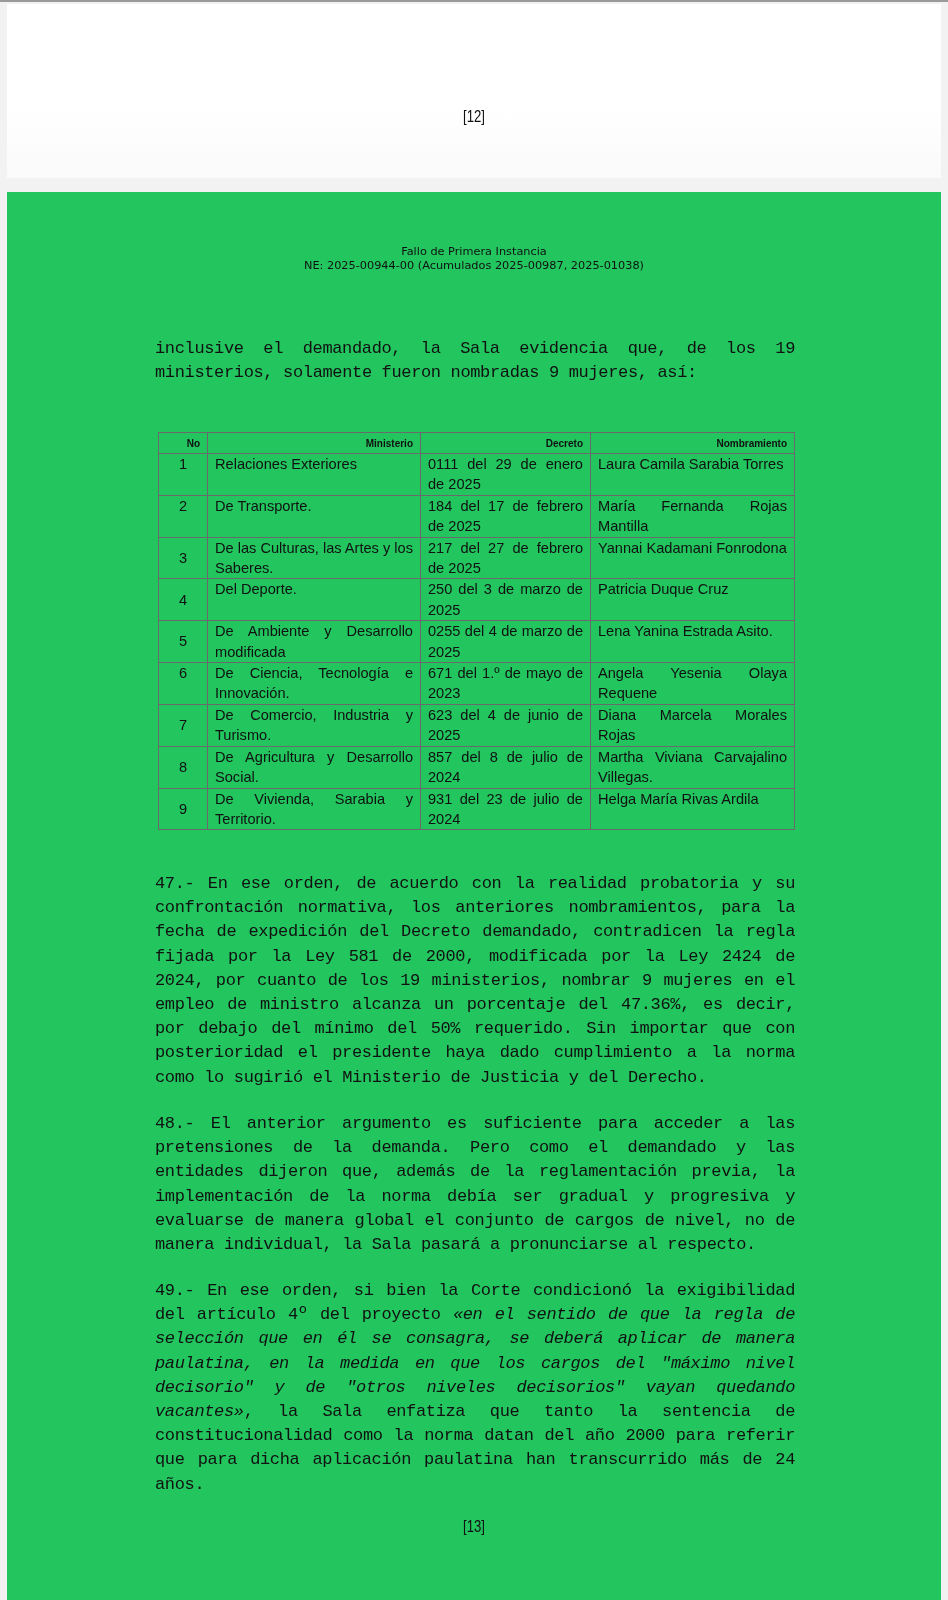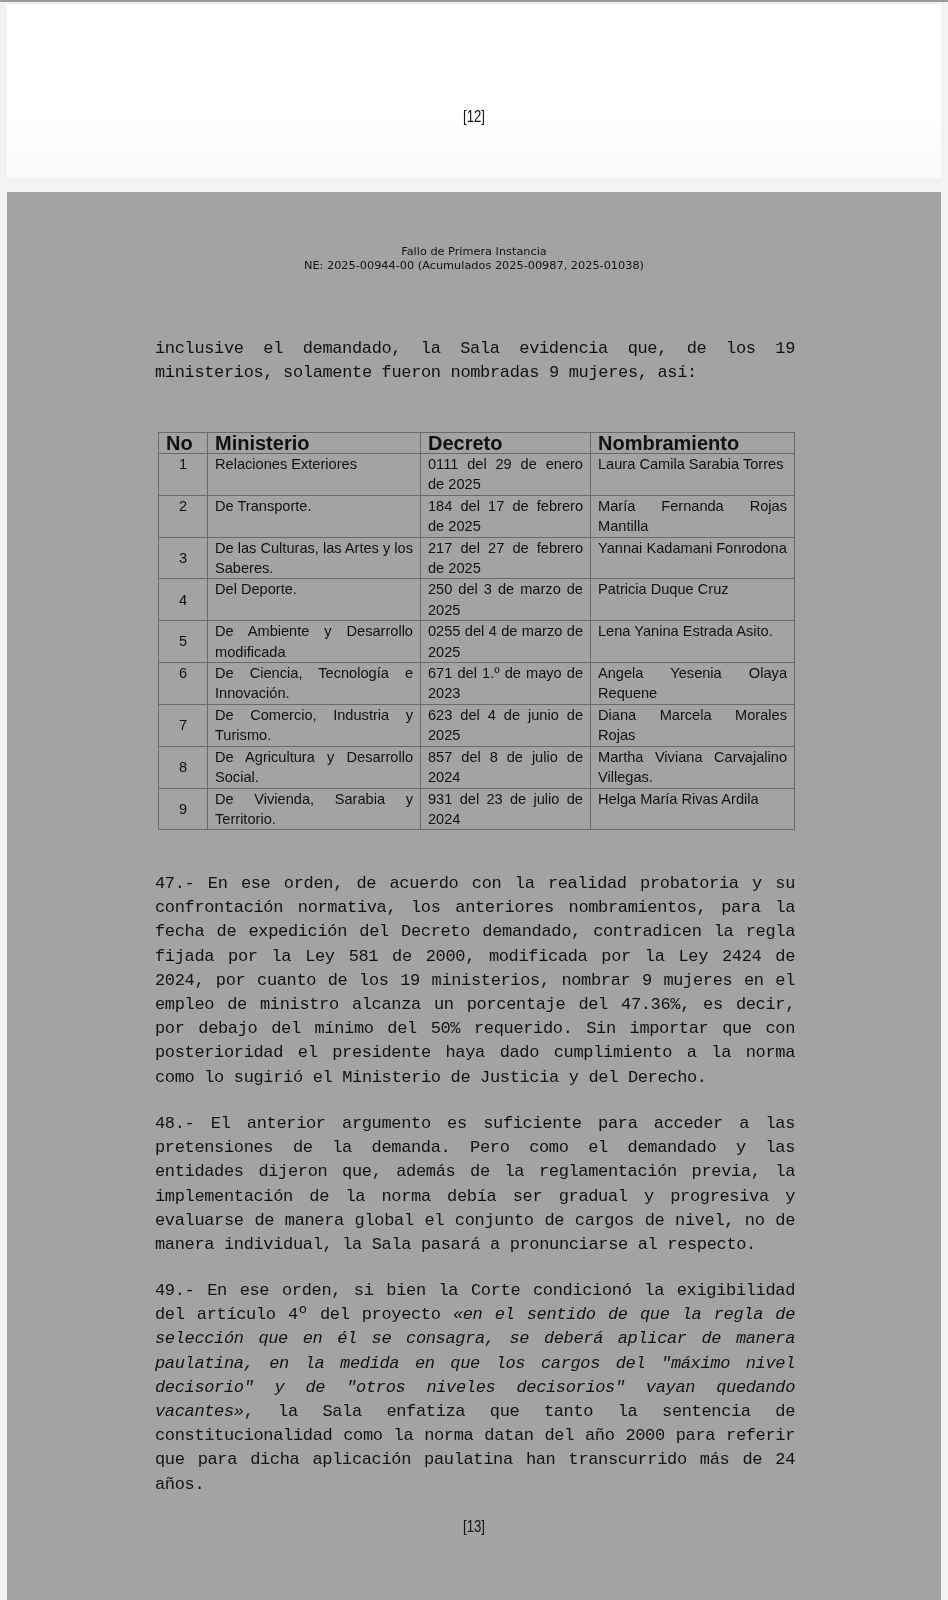--- a/index.html
+++ b/index.html
@@ -5,21 +5,21 @@
   html, body { margin: 0; padding: 0; }
   body {
     width: 948px; height: 1600px; overflow: hidden;
     background: #f2f2f2;
     font-family: "DejaVu Sans", sans-serif;
     color: #111;
     position: relative;
   }
   .topline { position: absolute; left: 0; top: 0; width: 948px; height: 2px; background: #9a9a9a; }
   .page {
-    position: absolute; background: #a3a3a3;
+    position: absolute; background: #22c55e;
     left: 7px; width: 934px;
   }
   .page-prev { top: 4px; height: 174px; background: linear-gradient(#ffffff 0%, #ffffff 60%, #fafafa 100%); text-decoration: underline; }
   .page-cur { top: 192px; height: 1408px; }
   .page-num {
     position: absolute; left: 0; width: 100%; text-align: center;
     font-family: "Liberation Sans", sans-serif; font-size: 16px; color: #111;
     transform: scaleX(0.82);
   }
   .page-prev .page-num { top: 104px; }
@@ -48,21 +48,21 @@
   table.minis {
     position: absolute; top: 240px; left: 151px;
     border-collapse: collapse; width: 637px;
     font-family: "Liberation Sans", sans-serif;
     font-size: 14.6px; line-height: 20.4px;
     color: #111;
   }
   table.minis th, table.minis td {
     border: 1px solid #6a6a6a; padding: 0 7px; vertical-align: top;
   }
-  table.minis th { font-weight: bold; text-align: left; font-size: 20px; padding: 1px 7px 0 7px; line-height: 19px; }
+  table.minis th { font-weight: bold; text-align: right; font-size: 10px; padding: 1px 7px 0 7px; line-height: 19px; }
   table.minis td.no { text-align: center; vertical-align: middle; width: 48px; padding: 0; }
   table.minis td.mi { width: 198px; text-align: justify; text-align-last: left; }
   table.minis td.de { width: 155px; text-align: justify; text-align-last: left; }
   table.minis td.nm { text-align: justify; text-align-last: left; }
   table.minis td.no.first { vertical-align: top; }
 </style>
 </head>
 <body>
 
 <div class="topline"></div>

